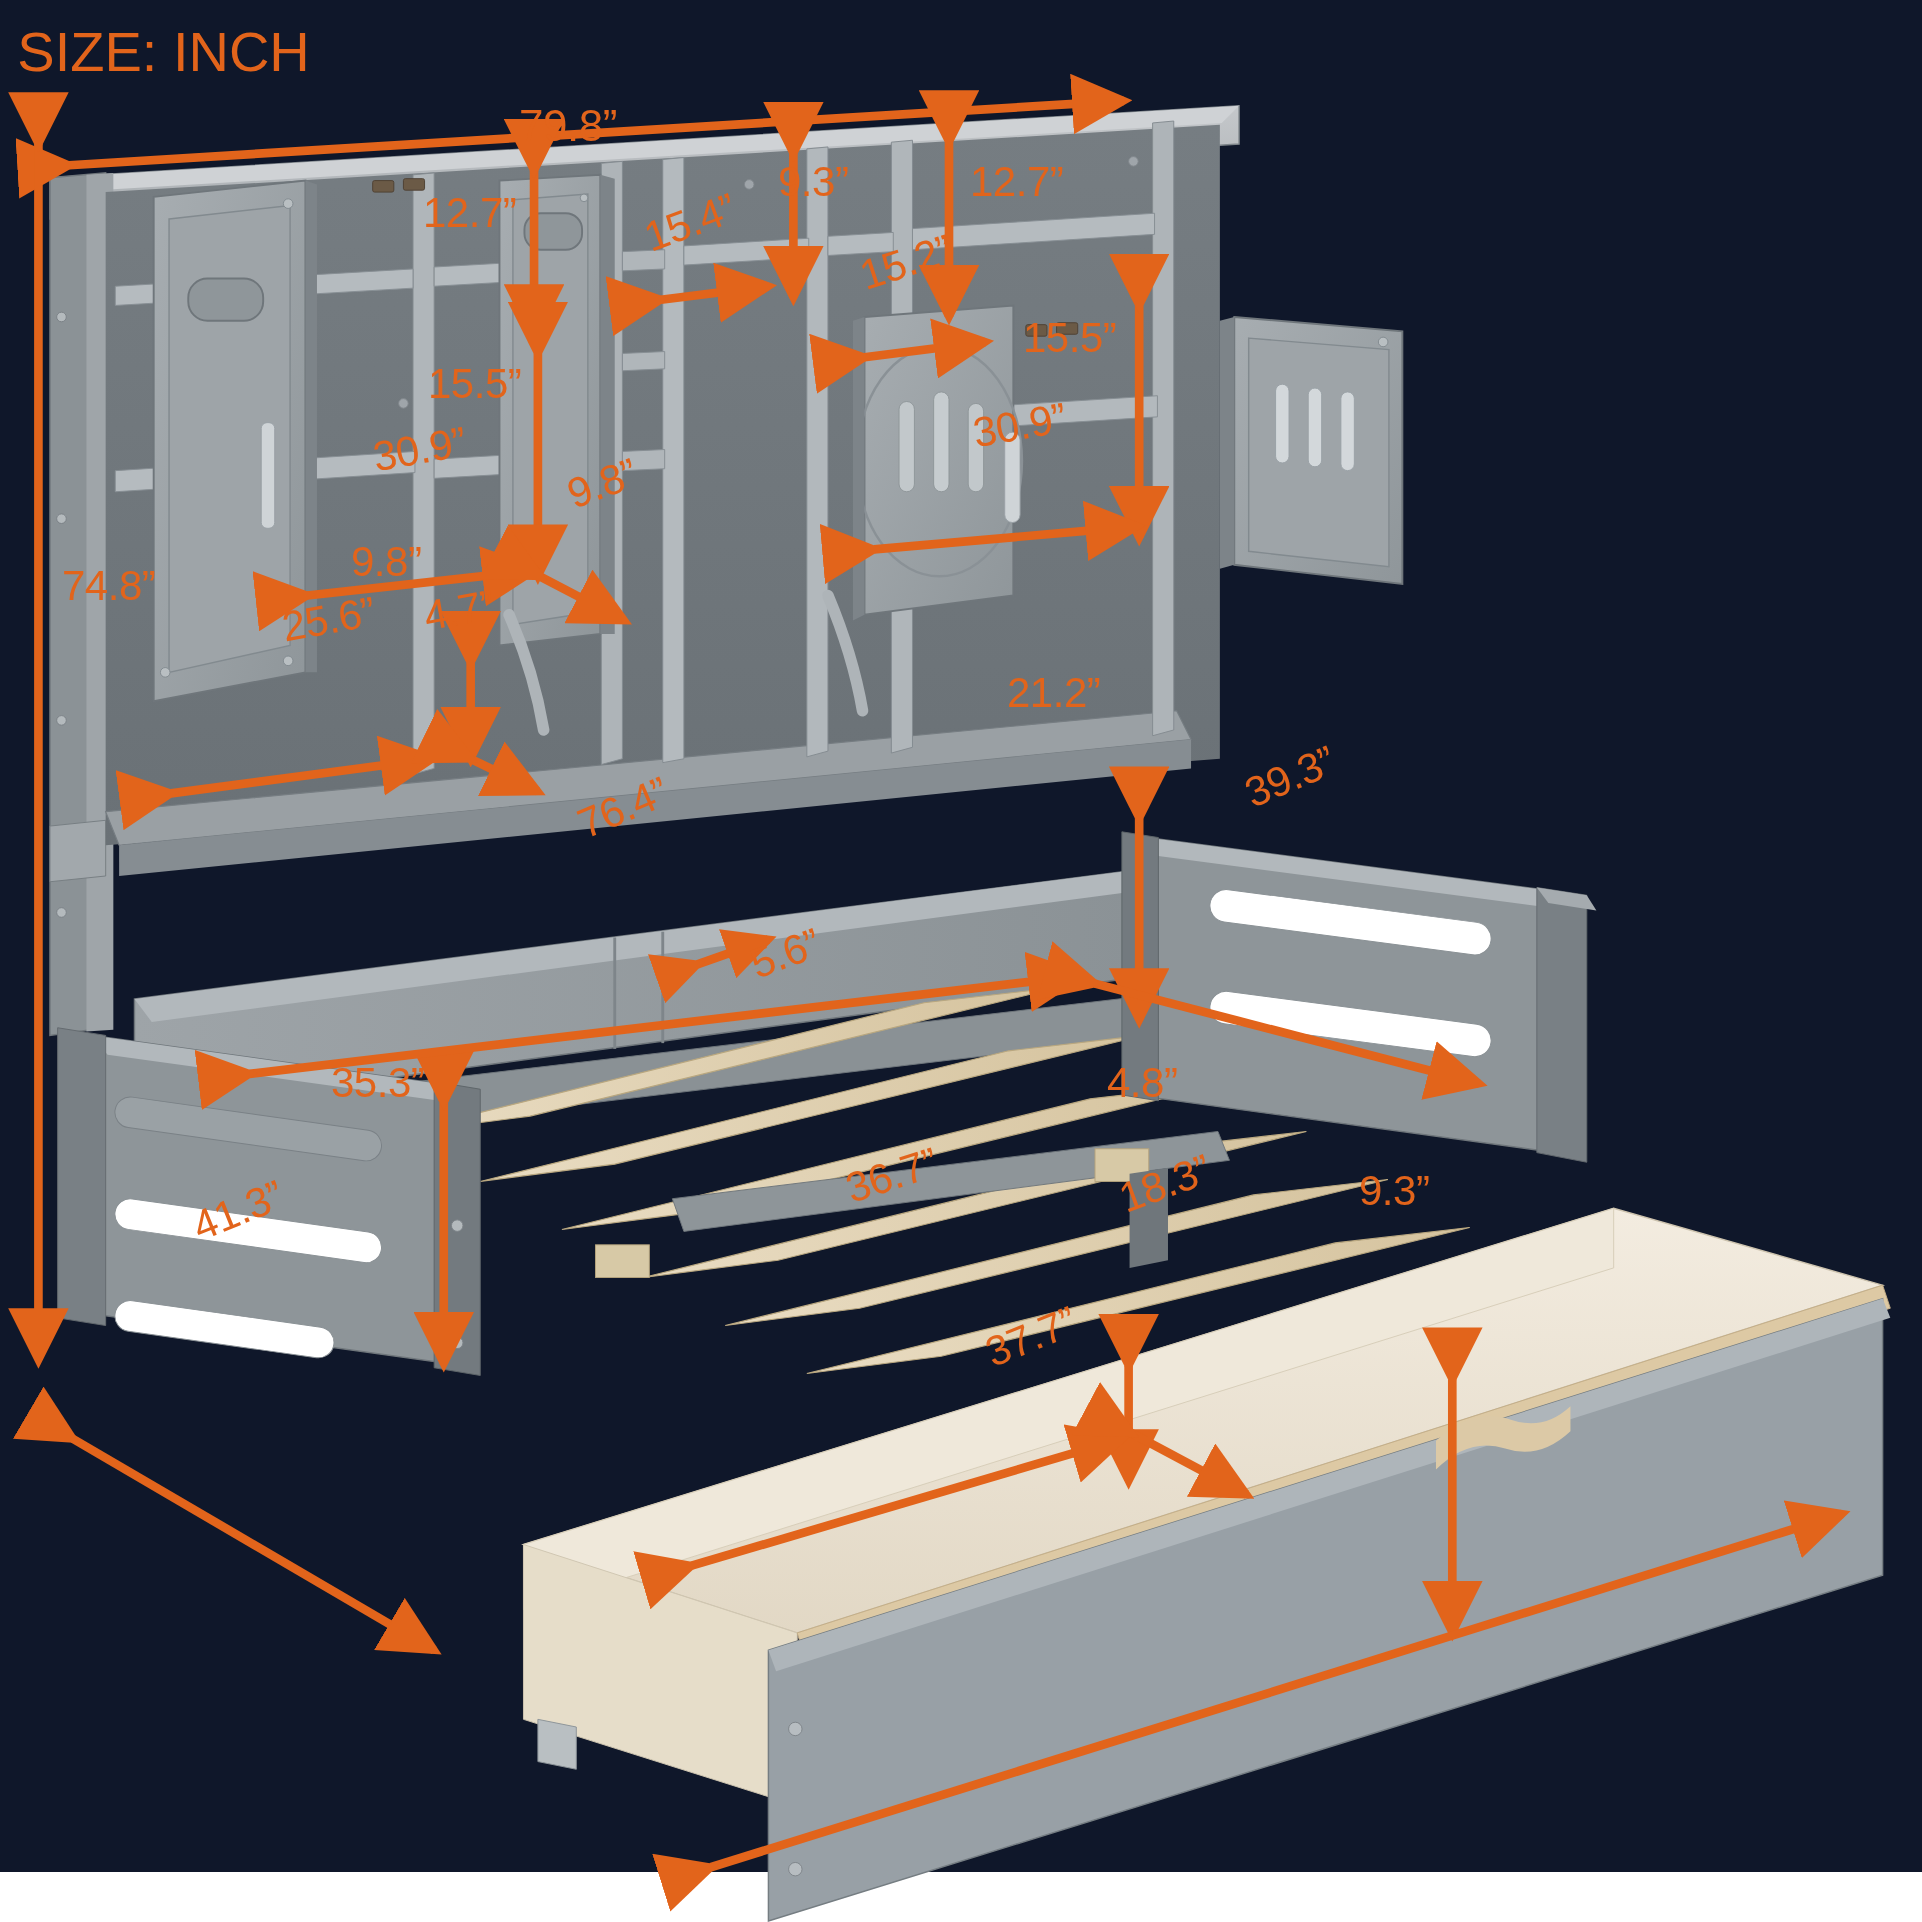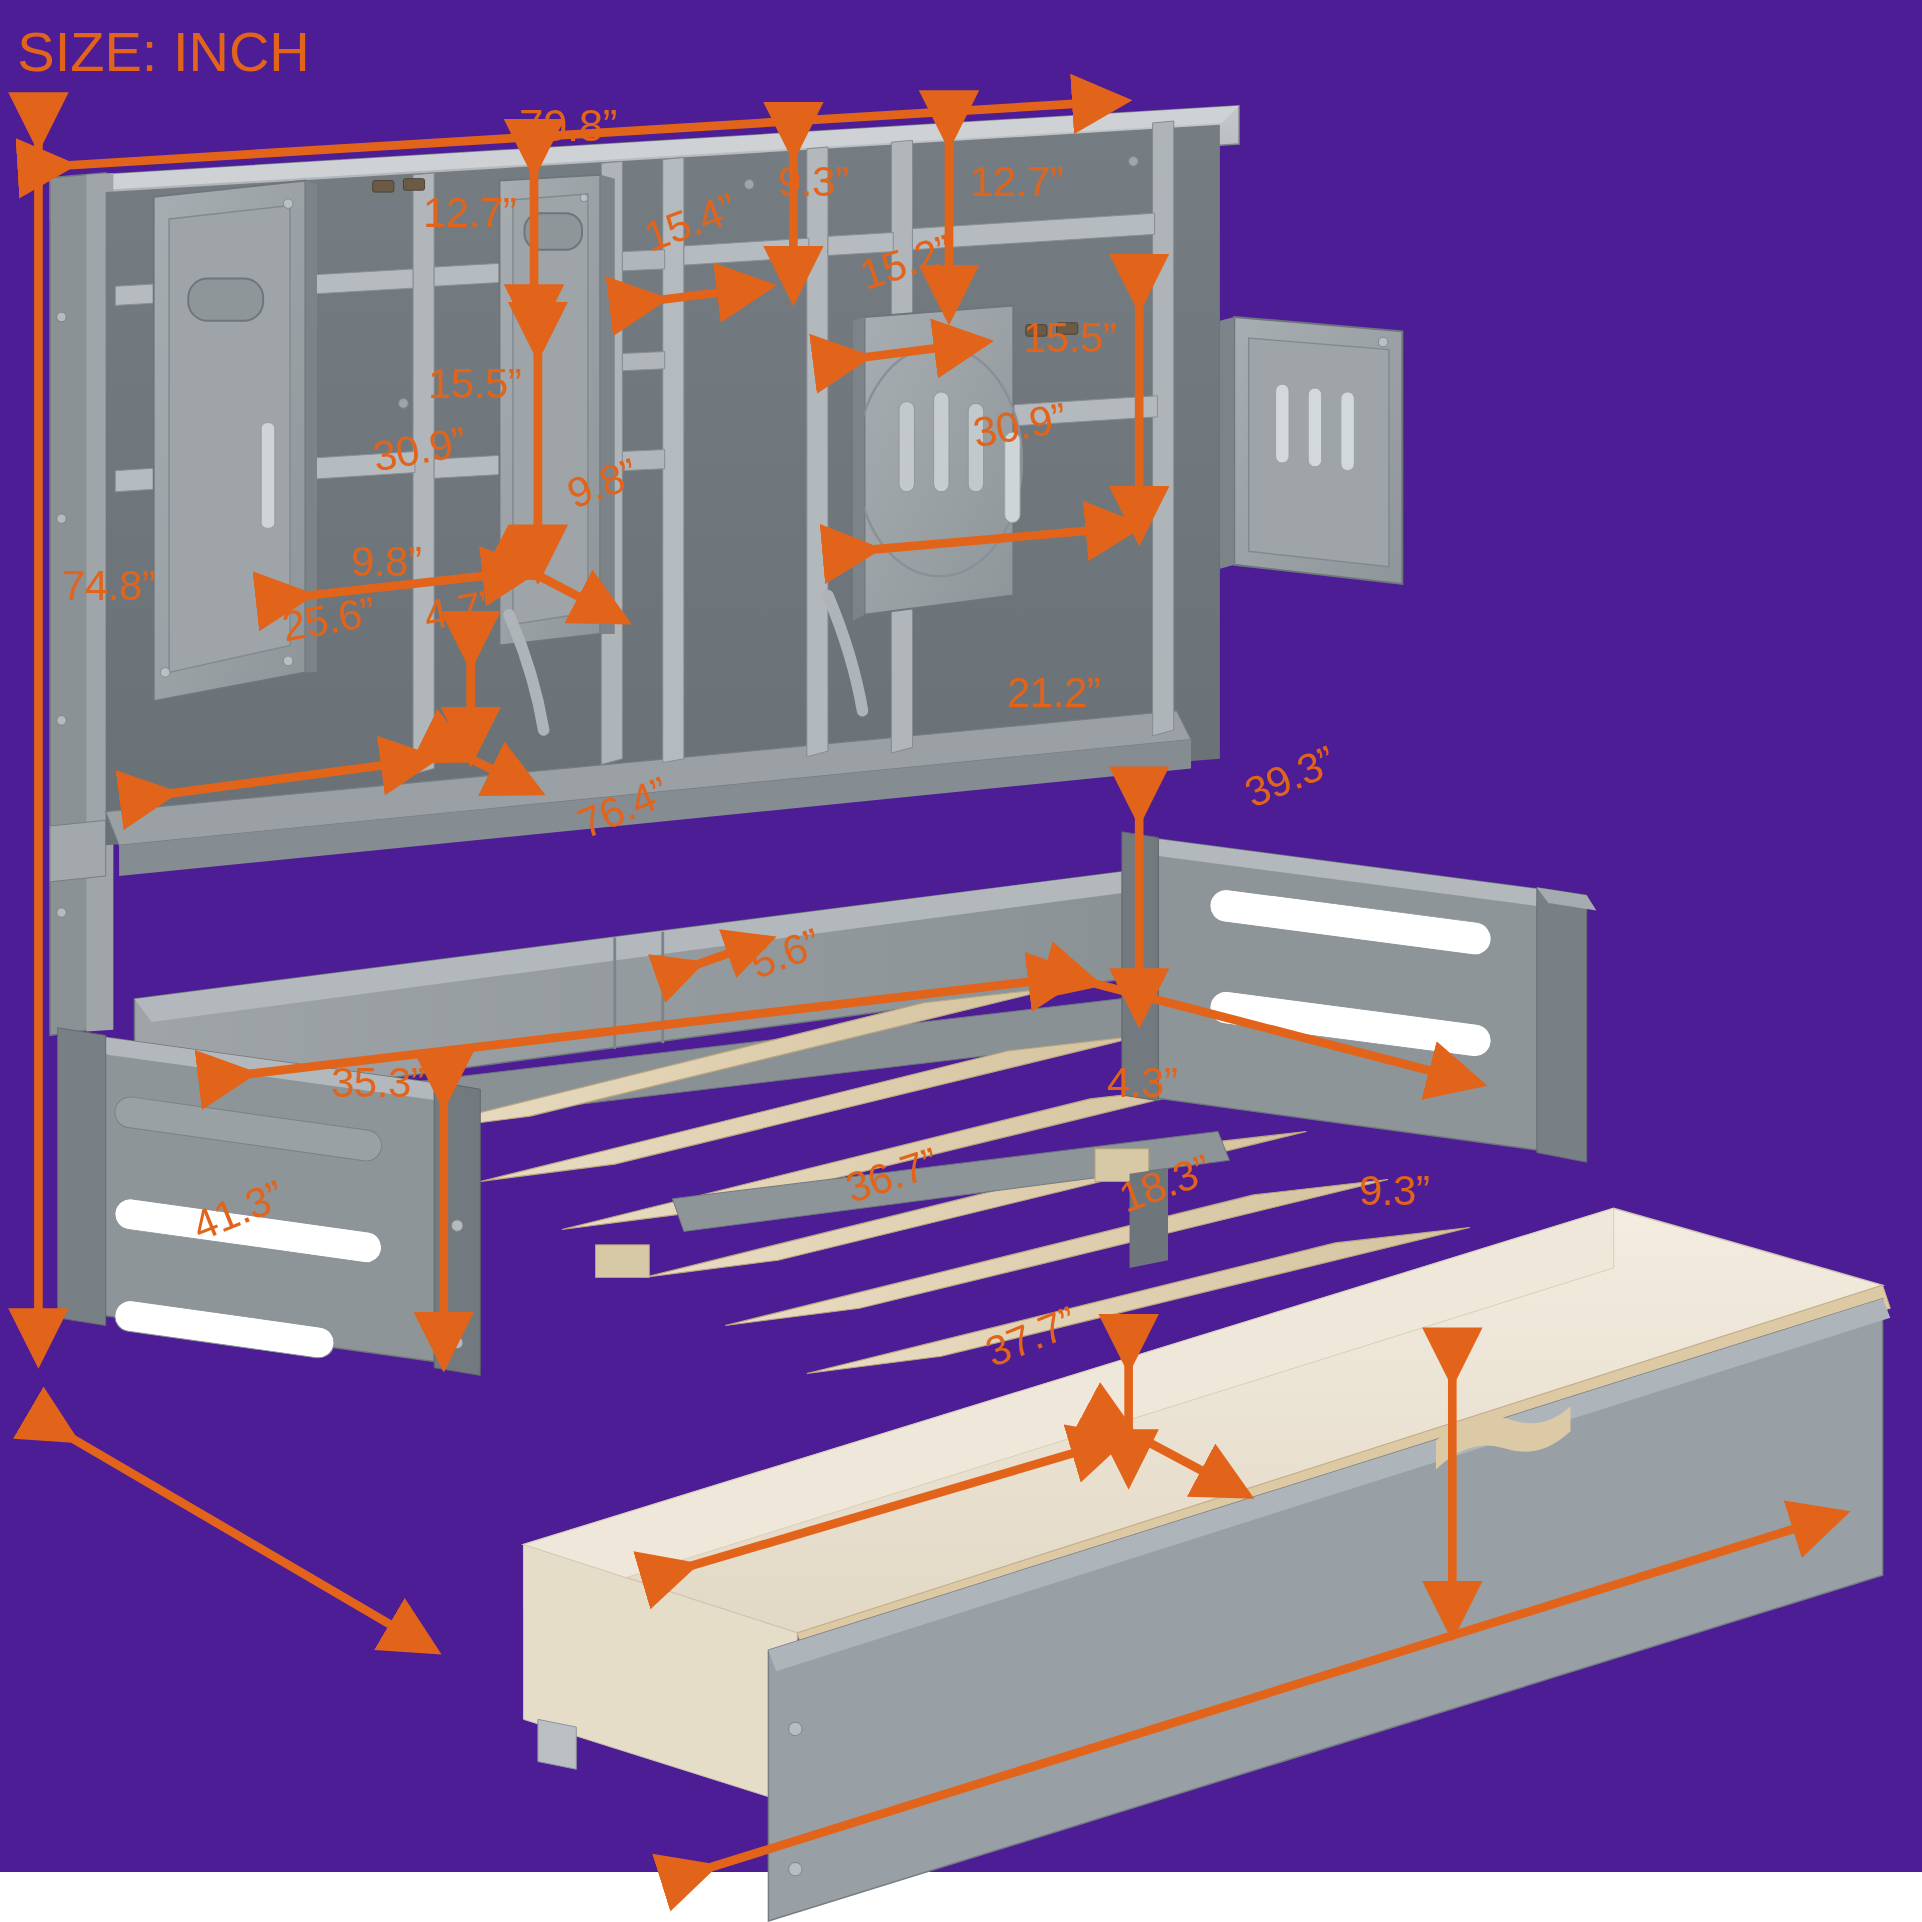--- a/index.html
+++ b/index.html
@@ -1,18 +1,18 @@
 <!DOCTYPE html>
 <html><head>
 <meta charset="utf-8">
 <title>Bed Dimension Diagram</title>
 <style>
   html,body{margin:0;padding:0;background:#fff;}
   body{width:1922px;height:1922px;overflow:hidden;font-family:"Liberation Sans",sans-serif;}
-  #stage{position:relative;width:1922px;height:1872px;background:#4c1d95;}
+  #stage{position:relative;width:1922px;height:1872px;background:#0f172a;}
   svg#art{position:absolute;left:0;top:0;width:1922px;height:1922px;}
   .dimlabel{
     position:absolute;
     color:#E2641B;
     font-family:"Liberation Sans",sans-serif;
     font-weight:400;
     white-space:nowrap;
     letter-spacing:-0.5px;
     line-height:1;
     pointer-events:none;
@@ -291,21 +291,21 @@
       <div class="dimlabel" style="left: 562px; top: 476px; font-size: 42px; color: rgb(226, 100, 27); transform: rotate(-20deg); transform-origin: left top;">9.8”</div>
       <div class="dimlabel" style="left: 351px; top: 541px; font-size: 42px; color: rgb(226, 100, 27); transform: rotate(0deg); transform-origin: left top;">9.8”</div>
       <div class="dimlabel" style="left: 62px; top: 565px; font-size: 42px; color: rgb(226, 100, 27); transform: rotate(0deg); transform-origin: left top;">74.8”</div>
       <div class="dimlabel" style="left: 279px; top: 607px; font-size: 42px; color: rgb(226, 100, 27); transform: rotate(-10deg); transform-origin: left top;">25.6”</div>
       <div class="dimlabel" style="left: 421px; top: 596px; font-size: 42px; color: rgb(226, 100, 27); transform: rotate(-10deg); transform-origin: left top;">4.7”</div>
       <div class="dimlabel" style="left: 1007px; top: 672px; font-size: 42px; color: rgb(226, 100, 27); transform: rotate(0deg); transform-origin: left top;">21.2”</div>
       <div class="dimlabel" style="left: 572px; top: 807px; font-size: 42px; color: rgb(226, 100, 27); transform: rotate(-23deg); transform-origin: left top;">76.4”</div>
       <div class="dimlabel" style="left: 1239px; top: 776px; font-size: 42px; color: rgb(226, 100, 27); transform: rotate(-23deg); transform-origin: left top;">39.3”</div>
       <div class="dimlabel" style="left: 745px; top: 946px; font-size: 42px; color: rgb(226, 100, 27); transform: rotate(-20deg); transform-origin: left top;">5.6”</div>
       <div class="dimlabel" style="left: 331px; top: 1062px; font-size: 42px; color: rgb(226, 100, 27); transform: rotate(0deg); transform-origin: left top;">35.3”</div>
-      <div class="dimlabel" style="left: 1107px; top: 1062px; font-size: 42px; color: rgb(226, 100, 27); transform: rotate(0deg); transform-origin: left top;">4.3”</div>
+      <div class="dimlabel" style="left: 1107px; top: 1062px; font-size: 42px; color: rgb(226, 100, 27); transform: rotate(0deg); transform-origin: left top;">4.8”</div>
       <div class="dimlabel" style="left: 187px; top: 1209px; font-size: 42px; color: rgb(226, 100, 27); transform: rotate(-22deg); transform-origin: left top;">41.3”</div>
       <div class="dimlabel" style="left: 841px; top: 1170px; font-size: 42px; color: rgb(226, 100, 27); transform: rotate(-18deg); transform-origin: left top;">36.7”</div>
       <div class="dimlabel" style="left: 1114px; top: 1180px; font-size: 42px; color: rgb(226, 100, 27); transform: rotate(-20deg); transform-origin: left top;">18.3”</div>
       <div class="dimlabel" style="left: 1359px; top: 1170px; font-size: 42px; color: rgb(226, 100, 27); transform: rotate(0deg); transform-origin: left top;">9.3”</div>
       <div class="dimlabel" style="left: 980px; top: 1335px; font-size: 42px; color: rgb(226, 100, 27); transform: rotate(-22deg); transform-origin: left top;">37.7”</div>
     </div>
 </div>
 
 
 </body></html>

